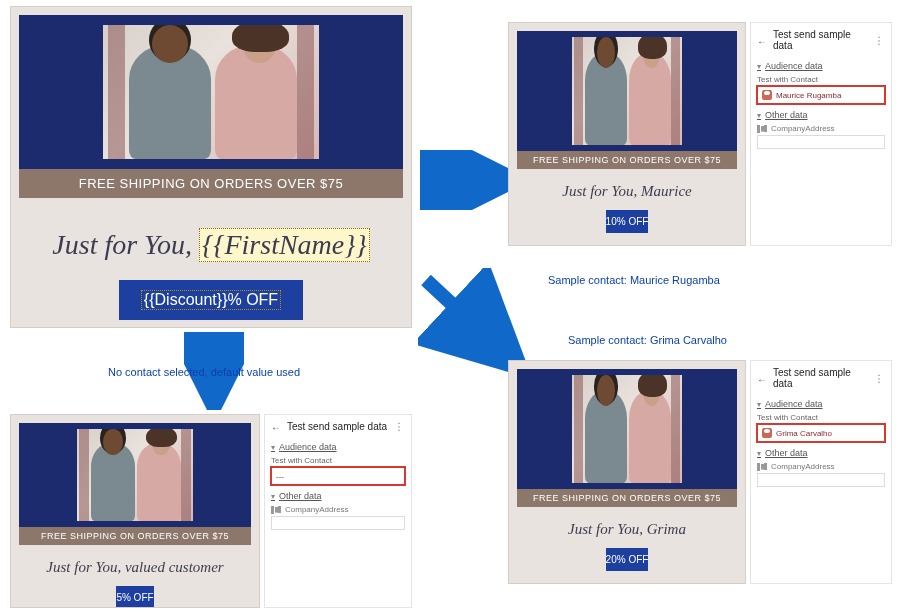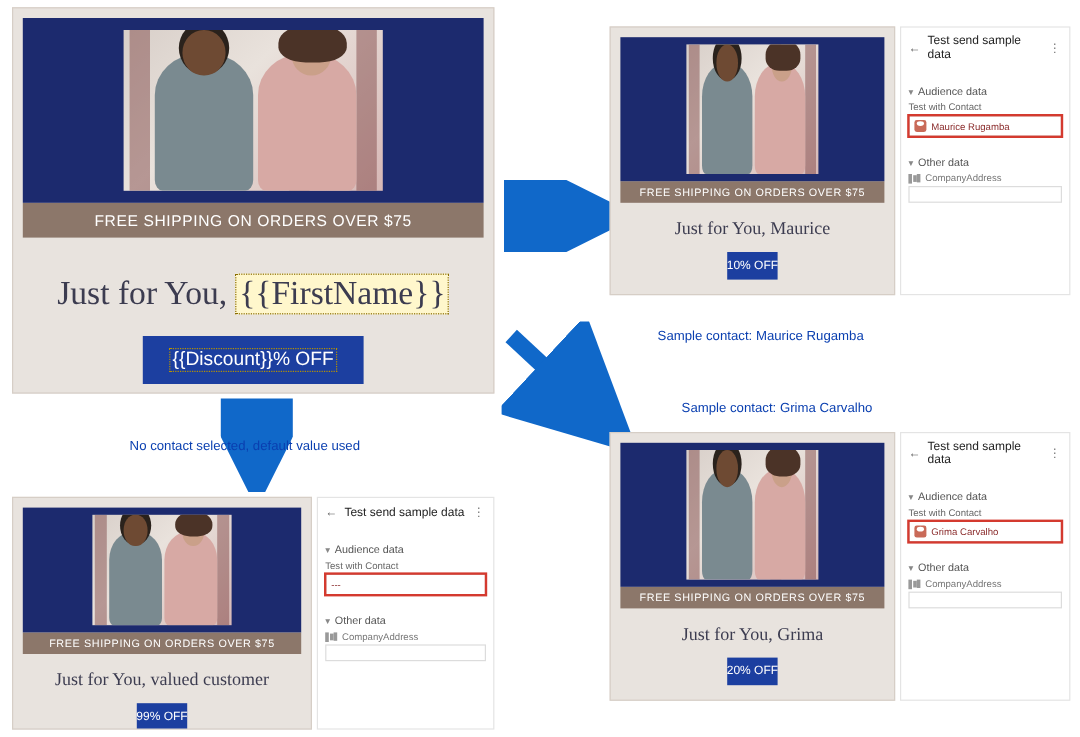--- a/index.html
+++ b/index.html
@@ -81,20 +81,21 @@
     text-align: center;
     padding: 4px 0;
   }
   .banner.large { font-size: 13px; padding: 7px 0; }
   .headline {
     font-family: Georgia, "Times New Roman", serif;
     color: #3c3c50;
     text-align: center;
     margin-top: 14px;
     font-size: 15px;
+    font-style: italic;
   }
   .headline.large { font-size: 28px; margin-top: 30px; }
   .discount-btn {
     display: block;
     margin: 10px auto 0;
     background: #1c3fa0;
     color: #fff;
     border: none;
     font-size: 10px;
     padding: 6px 0;
@@ -124,23 +125,24 @@
     font-size: 10px;
     color: #222;
     padding-bottom: 4px;
   }
   .side-head .back { color: #555; cursor: pointer; }
   .side-head .more { margin-left: auto; color: #777; cursor: pointer; letter-spacing: 1px; }
   .sec-head {
     display: flex;
     align-items: center;
     gap: 4px;
-    margin-top: 16px;
+    margin-top: 6px;
     font-size: 9px;
     color: #555;
+    text-decoration: underline;
   }
   .sec-head::before { content: "▾"; font-size: 8px; color: #888; }
   .field-label { font-size: 8px; color: #666; margin: 4px 0 2px; }
   .field-box {
     border: 1px solid #c9c9c9;
     height: 18px;
     display: flex;
     align-items: center;
     padding: 0 4px;
     font-size: 8px;
@@ -255,21 +257,21 @@
         <div class="stripe s2"></div>
         <div class="stripe s3"></div>
       <div class="person p1"></div>
         <div class="person p2"></div>
     </div>
   </div>
   <div class="banner">FREE SHIPPING ON ORDERS OVER $75</div>
   <div class="headline">
     <span>Just for You, </span><span>valued customer</span>
   </div>
-  <button class="discount-btn">99% OFF</button>
+  <button class="discount-btn">5% OFF</button>
 </div>
 <div class="side" style="left:264px; top:414px; width:148px; height:194px;">
   <div class="side-head">
     <span class="back">←</span>
     <span>Test send sample data</span>
     <span class="more">⋮</span>
   </div>
   <div class="sec-head">Audience data</div>
   <div class="field-label">Test with Contact</div>
   <div class="field-box red">

